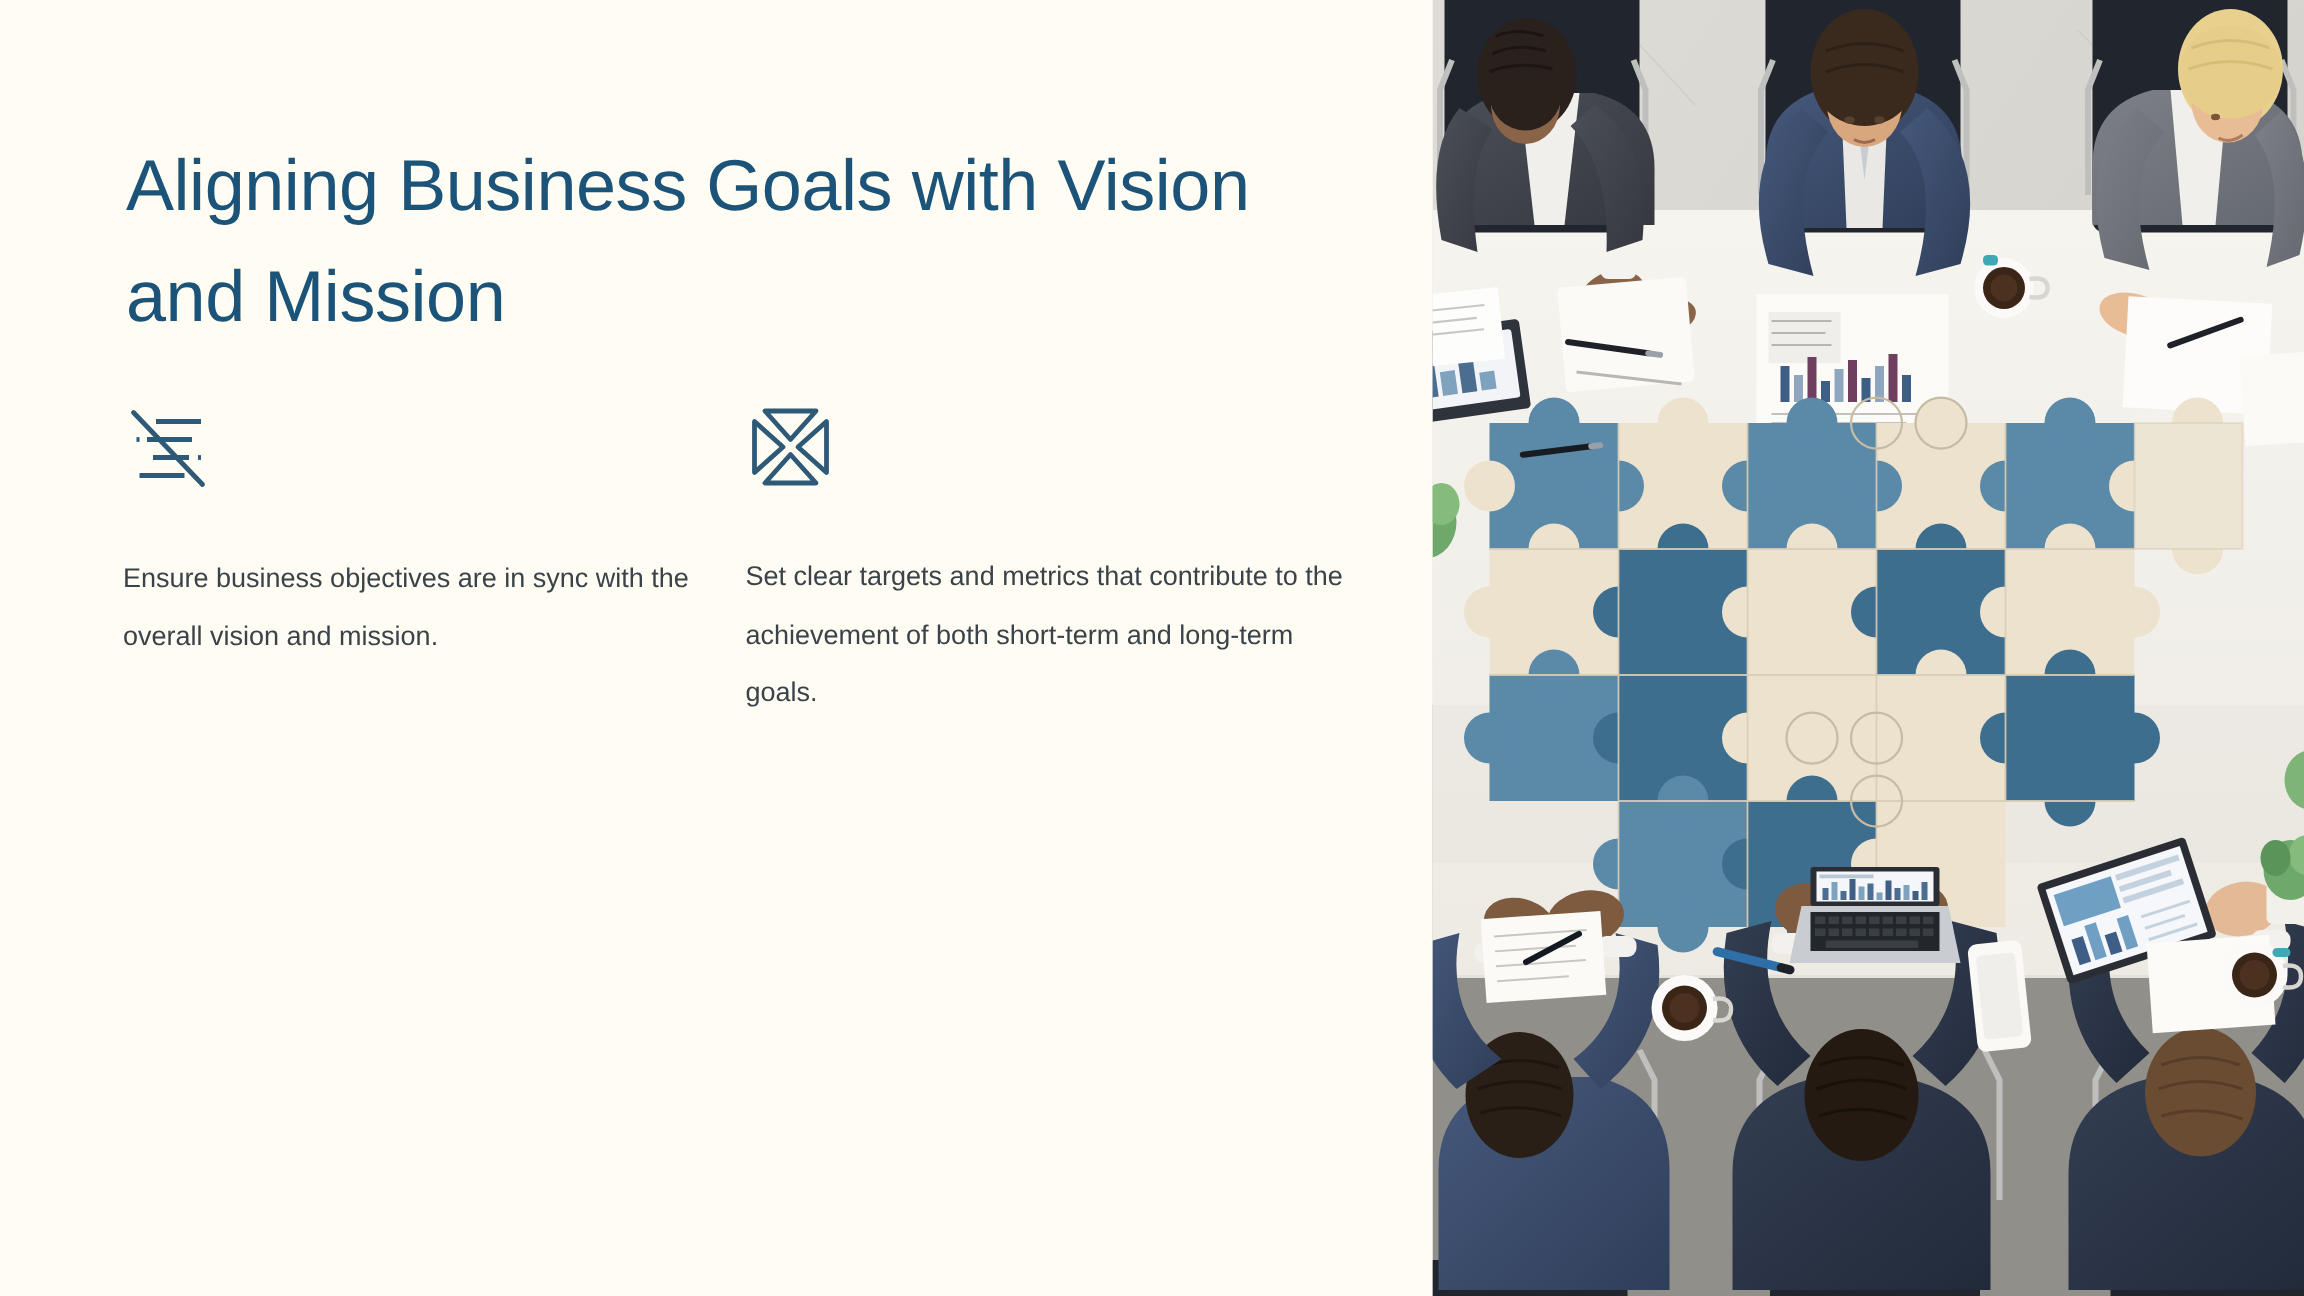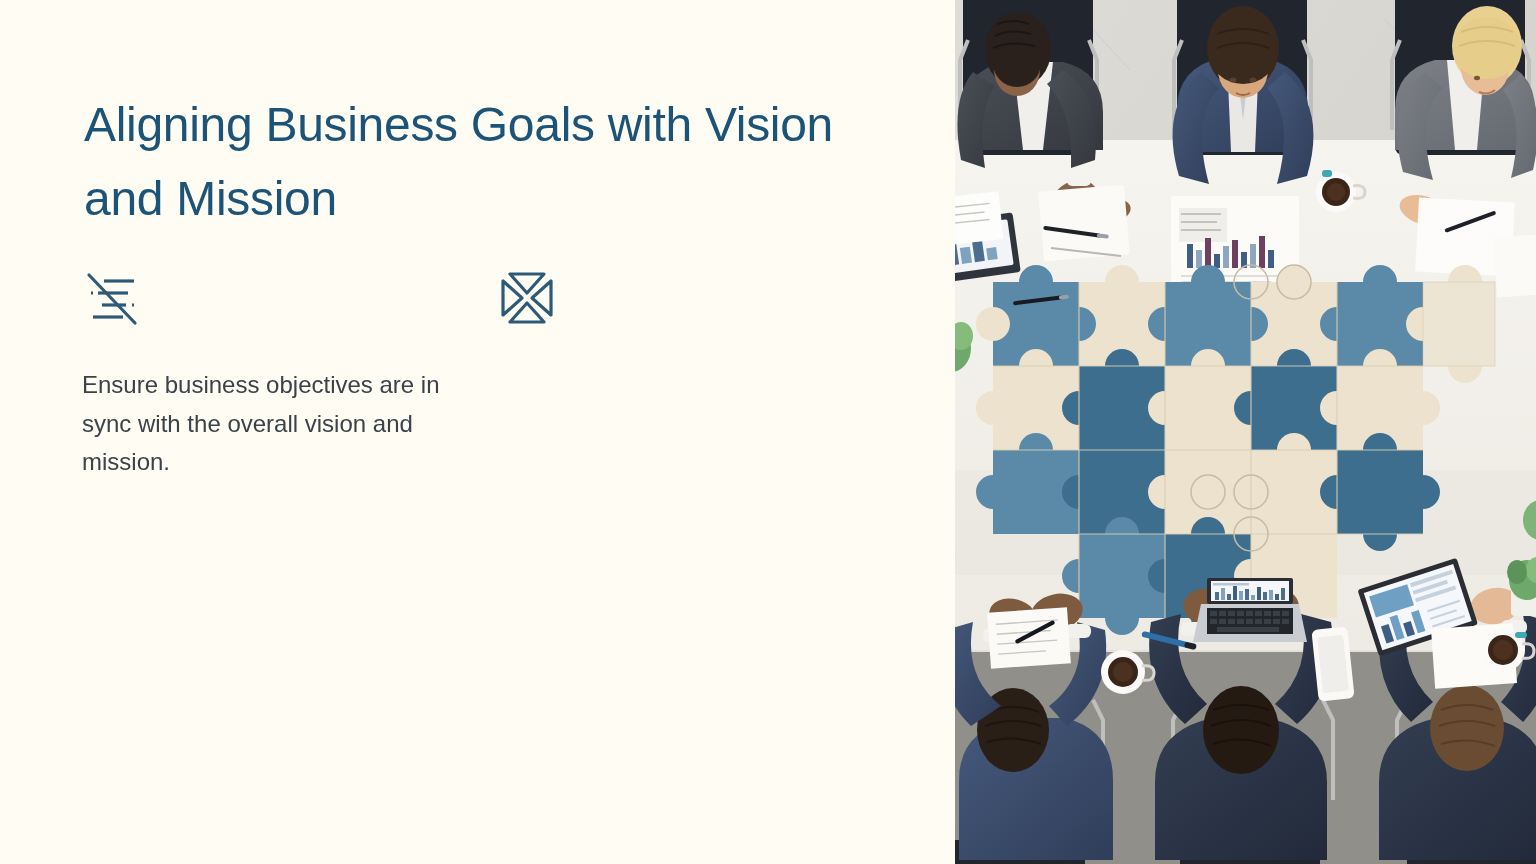--- a/index.html
+++ b/index.html
@@ -52,21 +52,21 @@
   .feature-2 { left: 497px; top: 268px; width: 400px; }
   .feature-3 { left: 82px; top: 537px; }
 
   .feature-icon {
     width: 60px;
     height: 60px;
     display: block;
   }
   .feature-text {
     margin-top: 38px;
-    font-size: 24px;
+    font-size: 18px;
     line-height: 38.5px;
     color: #3A434A;
     font-family: "Liberation Sans", sans-serif;
     font-weight: 400;
   }
   .feature-2 .feature-text { margin-top: 37px; }
   .feature-3 .feature-text { margin-top: 45px; }
 
   
   .photo-pane {
@@ -110,20 +110,21 @@
 
           <path d="M13 6 L47 6 L30 25 Z"></path>
 
           <path d="M13 54 L47 54 L30 35 Z"></path>
 
           <path d="M6 13 L6 47 L25 30 Z"></path>
 
           <path d="M54 13 L54 47 L35 30 Z"></path>
         </g>
       </svg>
+      <div class="feature-text">Set clear targets and metrics that contribute to the achievement of both short-term and long-term goals.</div>
     </div>
 
 
   </div>
 
   <div class="photo-pane">
     <svg class="photo-svg" viewBox="0 0 581 864" preserveAspectRatio="xMidYMid slice">
       <defs>
         <clipPath id="paneClip">
             <rect x="0" y="0" width="581" height="864"></rect>

